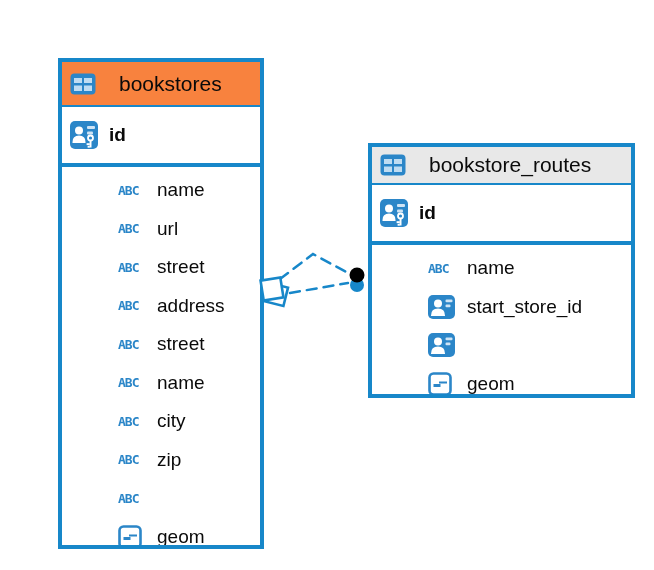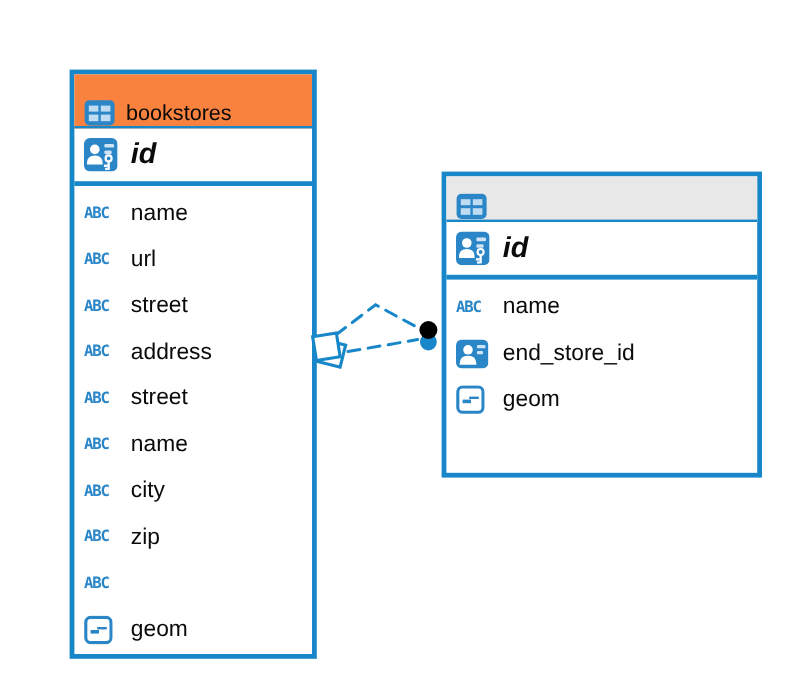--- a/index.html
+++ b/index.html
@@ -27,45 +27,45 @@
     background:#ffffff;
     border:4px solid var(--blue);
     display:flex;
     flex-direction:column;
   }
   .t-bookstores{ left:58px; top:58px; width:206px; height:491px; }
   .t-routes   { left:368px; top:143px; width:267px; height:255px; }
 
   .tbl-header{
     display:flex;
-    align-items:flex-end;
-    gap:9px;
+    align-items:center;
+    gap:23px;
     padding:0 8px;
     border-bottom:2px solid var(--blue);
-    font-size:18px;
+    font-size:21px;
     flex:0 0 auto;
   }
   .t-bookstores .tbl-header{ height:45px; background:var(--orange); }
   .t-routes    .tbl-header{ height:38px; background:var(--gray); }
   .tbl-title{ white-space:nowrap; }
 
   .pk-section{
     flex:0 0 auto;
     border-bottom:4px solid var(--blue);
   }
   .pk-section .col-row{
-    height:44px;
+    height:56px;
     font-weight:bold;
-    font-size:24px;
-    font-style:italic;
+    font-size:19px;
   }
   .col-section{
     flex:1 1 auto;
     padding-top:4px;
     overflow:hidden;
+    padding-left:48px;
   }
   .col-row{
     display:flex;
     align-items:center;
     gap:8px;
     padding:0 8px;
     height:38.5px;
     font-size:19px;
     white-space:nowrap;
   }
@@ -211,20 +211,21 @@
     <div class="tbl-header">
       <span class="cicon" style="width:26px;flex-basis:26px;">
           <svg width="26" height="22" viewBox="0 0 26 22">
             <rect x="0.5" y="0.5" width="25" height="21" rx="4" fill="#2B86C8"></rect>
             <rect x="4" y="5" width="8" height="5" fill="#BFDCF2"></rect>
             <rect x="14" y="5" width="8" height="5" fill="#BFDCF2"></rect>
             <rect x="4" y="12.5" width="8" height="5.5" fill="#BFDCF2"></rect>
             <rect x="14" y="12.5" width="8" height="5.5" fill="#BFDCF2"></rect>
           </svg>
         </span>
+      <span class="tbl-title">bookstore_routes</span>
     </div>
     <div class="pk-section">
         <div class="col-row">
           <span class="cicon">
             <svg width="28" height="28" viewBox="0 0 28 28">
               <rect width="28" height="28" rx="5" fill="#2B86C8"></rect>
               <circle cx="9" cy="9.5" r="4" fill="#fff"></circle>
               <path d="M2.5 21 Q2.5 14.5 9 14.5 Q15.5 14.5 15.5 21 L15.5 22 L2.5 22 Z" fill="#fff"></path>
               <rect x="17" y="5" width="8" height="3" rx="1" fill="#CFE4F5"></rect>
               <rect x="17" y="10.5" width="6" height="3" rx="1" fill="#CFE4F5"></rect>
@@ -247,21 +248,32 @@
         <div class="col-row">
           <span class="cicon">
             <svg width="27" height="24" viewBox="0 0 27 24">
               <rect width="27" height="24" rx="5" fill="#2B86C8"></rect>
               <circle cx="10" cy="8.5" r="4" fill="#fff"></circle>
               <path d="M3 20.5 Q3 13.5 10 13.5 Q17 13.5 17 20.5 L17 21 L3 21 Z" fill="#fff"></path>
               <rect x="17.5" y="4.5" width="7" height="2.8" rx="1" fill="#CFE4F5"></rect>
               <rect x="17.5" y="9.5" width="5" height="2.8" rx="1" fill="#CFE4F5"></rect>
             </svg>
           </span>
-          <span>end_store_id</span>
+          <span>start_store_id</span>
+        </div>
+        <div class="col-row">
+          <span class="cicon">
+            <svg width="27" height="24" viewBox="0 0 27 24">
+              <rect width="27" height="24" rx="5" fill="#2B86C8"></rect>
+              <circle cx="10" cy="8.5" r="4" fill="#fff"></circle>
+              <path d="M3 20.5 Q3 13.5 10 13.5 Q17 13.5 17 20.5 L17 21 L3 21 Z" fill="#fff"></path>
+              <rect x="17.5" y="4.5" width="7" height="2.8" rx="1" fill="#CFE4F5"></rect>
+              <rect x="17.5" y="9.5" width="5" height="2.8" rx="1" fill="#CFE4F5"></rect>
+            </svg>
+          </span>
         </div>
         <div class="col-row">
           <span class="cicon">
             <svg width="24" height="24" viewBox="0 0 24 24">
               <rect x="1.5" y="1.5" width="21" height="21" rx="4" fill="none" stroke="#2B86C8" stroke-width="2.6"></rect>
               <rect x="5.5" y="12" width="7" height="3" fill="#2B86C8"></rect>
               <rect x="11" y="9.5" width="8" height="2" fill="#2B86C8"></rect>
             </svg>
           </span>
           <span>geom</span>

